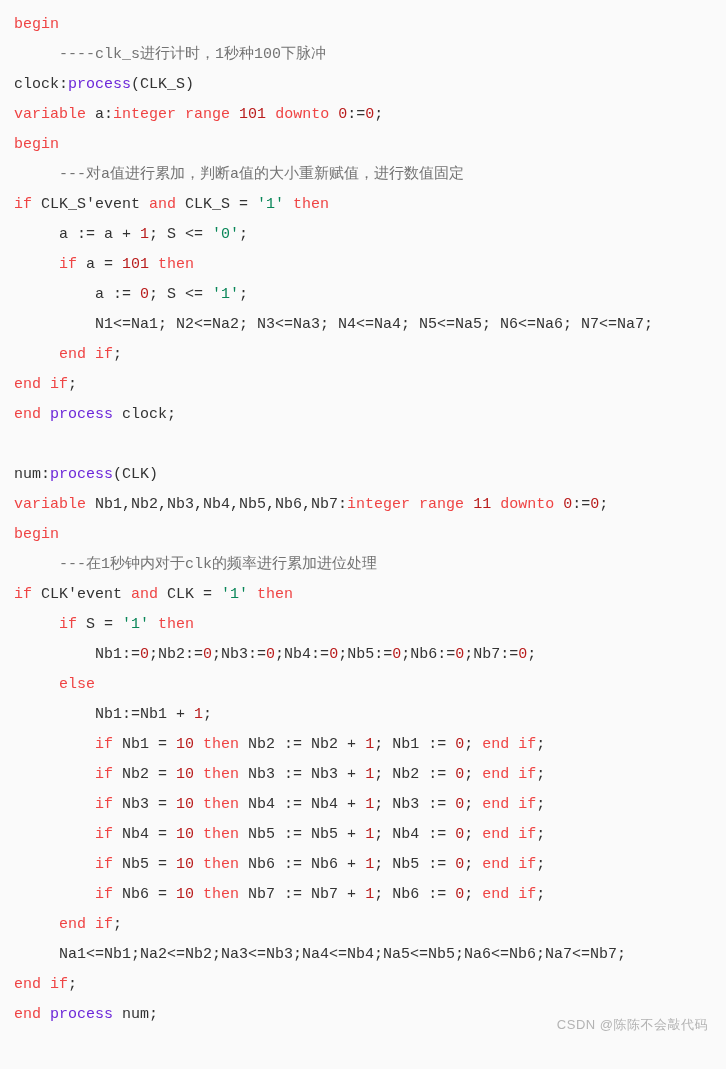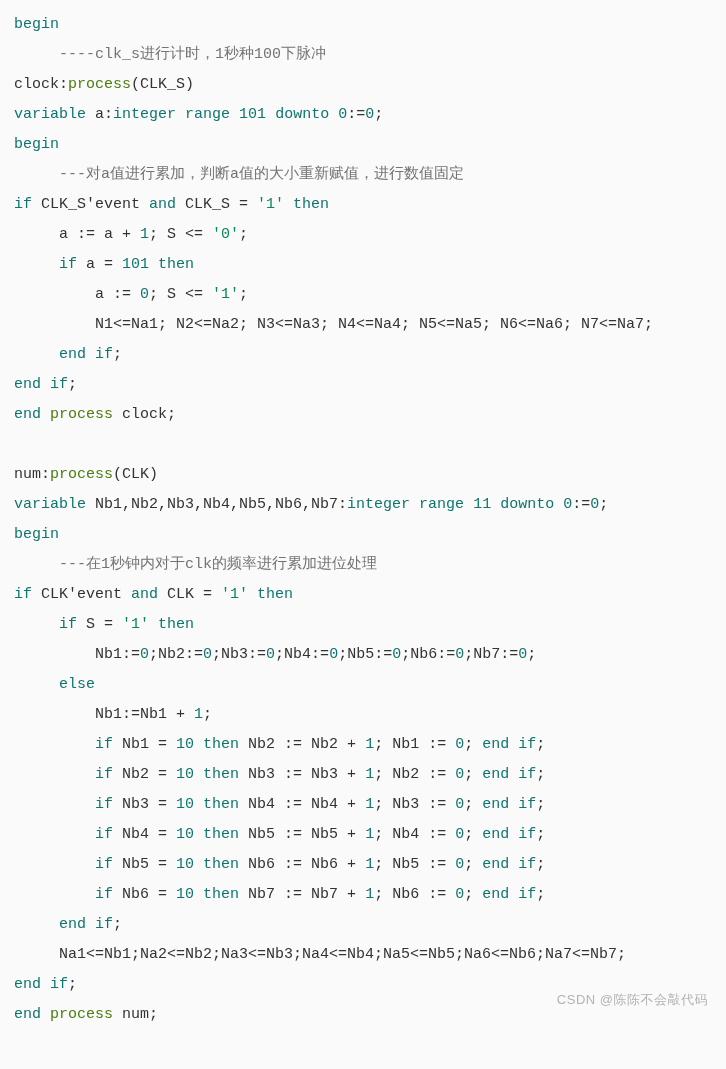--- a/index.html
+++ b/index.html
@@ -12,29 +12,29 @@
     color: #333;
     width: 726px;
     box-sizing: border-box;
     position: relative;
   }
   pre {
     margin: 0;
     font-family: inherit;
     white-space: pre;
   }
-  .kw { color: #0f766e; }      
-  .proc { color: #4d7c0f; }
-  .num { color: #0f766e; }     
+  .kw { color: #ef4444; }      
+  .proc { color: #6d28d9; }
+  .num { color: #b91c1c; }     
   .str { color: #098658; }
   .cmt { color: #737373; }
   .watermark {
     position: absolute;
     right: 18px;
-    bottom: 25px;
+    bottom: 0;
     color: rgba(120,120,120,0.55);
     font-family: sans-serif;
     font-size: 13px;
     letter-spacing: 0.5px;
     pointer-events: none;
   }
 </style>
 </head>
 <body>
 

